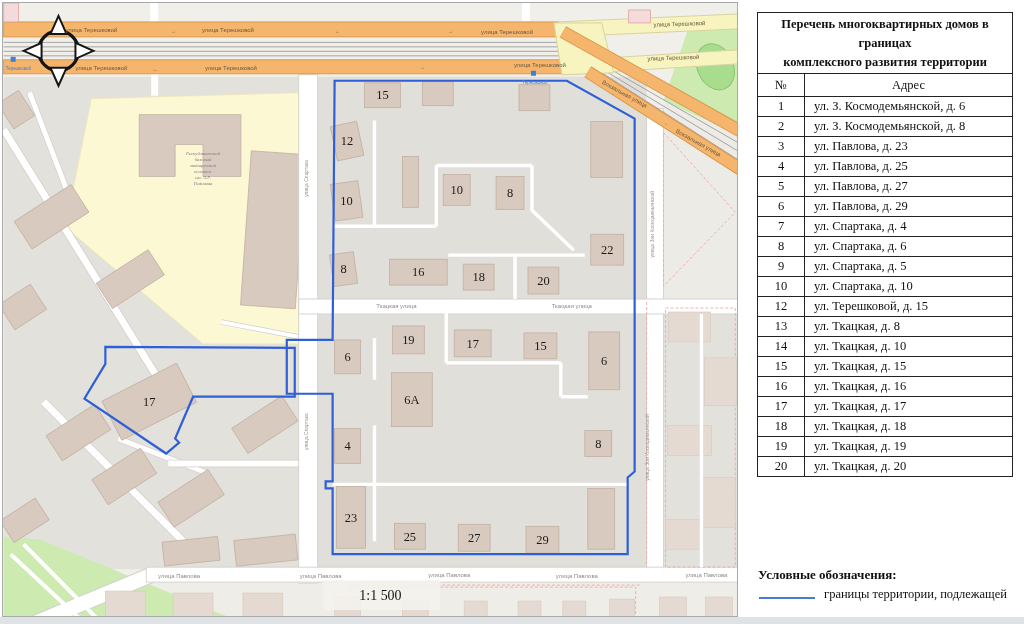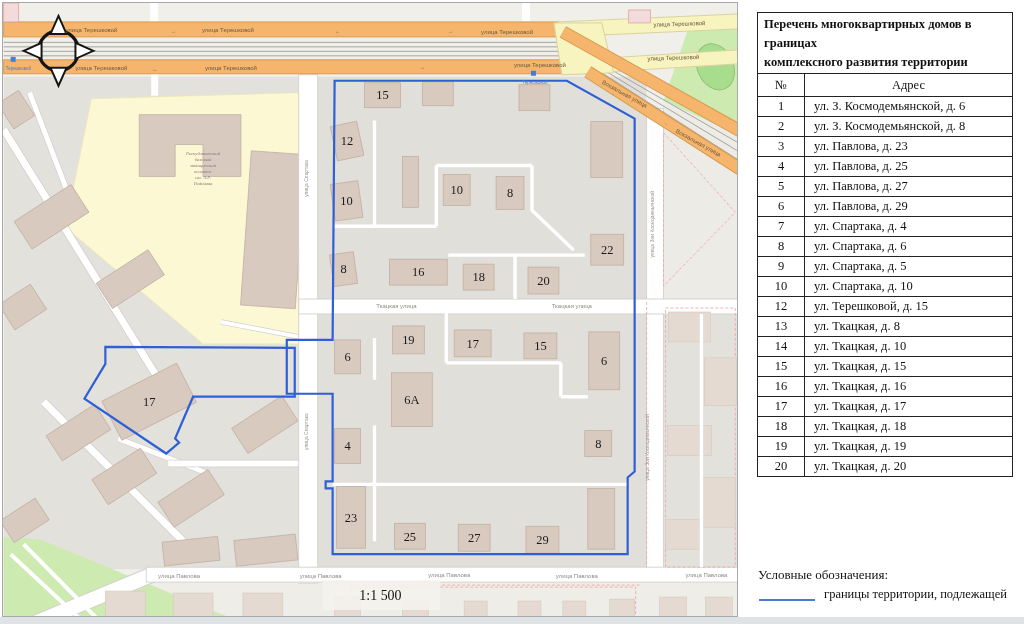--- a/index.html
+++ b/index.html
@@ -28,27 +28,27 @@
   .lbl-vert{font:5px "Liberation Sans",sans-serif;fill:#97938b;text-anchor:middle}
   .lbl-arrow{font:5.5px "Liberation Sans",sans-serif;fill:#7d6847;text-anchor:middle}
   .lbl-stop{font:4.5px "Liberation Sans",sans-serif;fill:#3f7fd4}
   .lbl-college{font:italic 4.8px "Liberation Serif",serif;fill:#8a7480;text-anchor:middle}
   .lbl-scale{font:14px "Liberation Serif",serif;fill:#111;text-anchor:middle}
   .scale-bg{fill:#f4f2ed;opacity:.9}
   
   .panel{position:absolute;left:757px;top:12px;width:256px;}
   table.addr{width:100%;border-collapse:collapse;}
   table.addr td{border:1px solid #222;font-size:12.5px;color:#111;}
-  .title-cell{font-weight:bold;font-size:13px;text-align:left;height:56px;vertical-align:middle;line-height:1.5;padding:2px 6px;}
+  .title-cell{font-weight:bold;font-size:13px;text-align:center;height:56px;vertical-align:middle;line-height:1.5;padding:2px 6px;}
   .h-cell{text-align:center;height:20px;}
   .c-num{width:44px;text-align:center;height:17px;}
   .c-addr{padding:0 6px 0 9px;}
   .legend{position:absolute;left:758px;top:567px;width:260px;}
-  .legend-heading{font-weight:normal;font-size:13px;color:#111;}
-  .legend-row{display:flex;align-items:flex-end;margin-top:4px;}
+  .legend-heading{font-weight:bold;font-size:13px;color:#111;}
+  .legend-row{display:flex;align-items:center;margin-top:4px;}
   .legend-line-svg{display:block;margin-top:6px;}
   .legend-text{font-size:12.5px;color:#111;line-height:1.22;margin-left:8px;}
   .bottom-strip{position:absolute;left:0;top:617px;width:1024px;height:7px;background:#e0e3e6;}
 </style>
 </head>
 <body>
 
 <div class="map-wrap">
 <svg viewBox="0 0 735 615">
 

